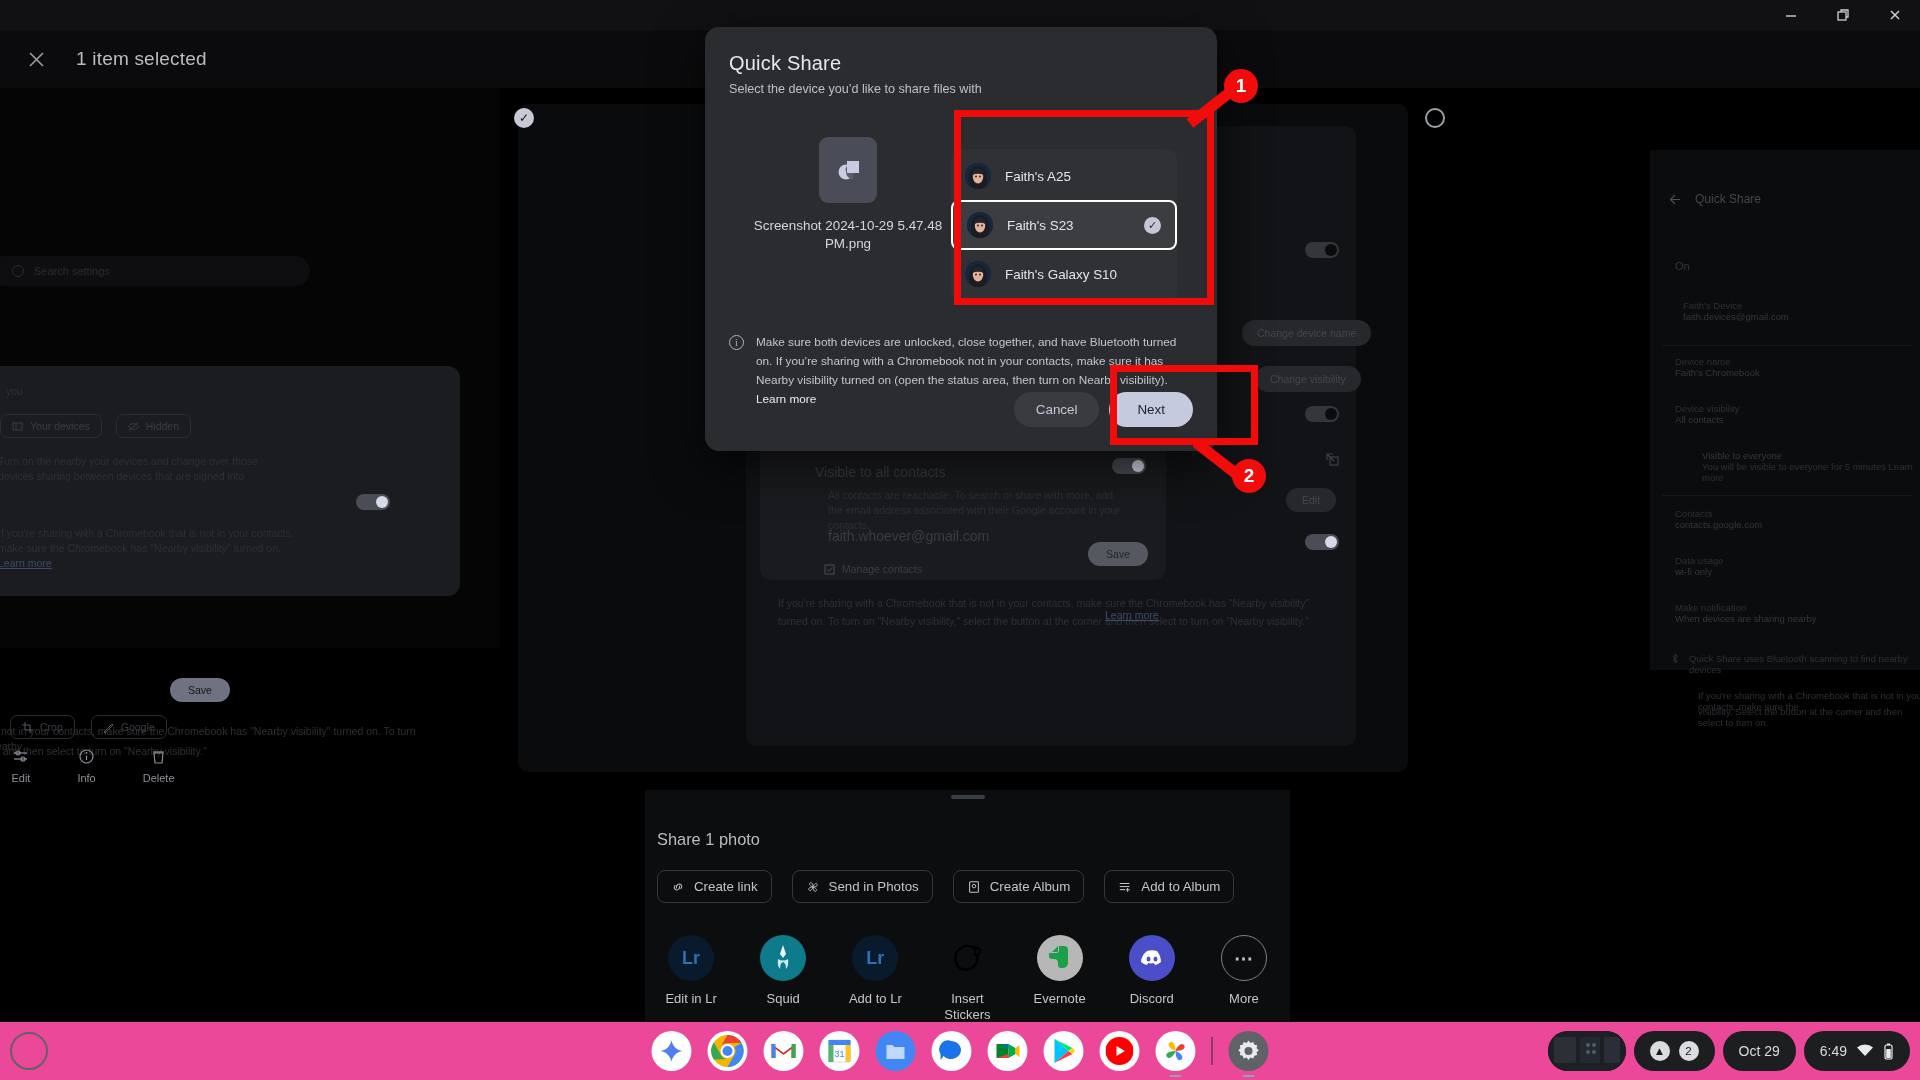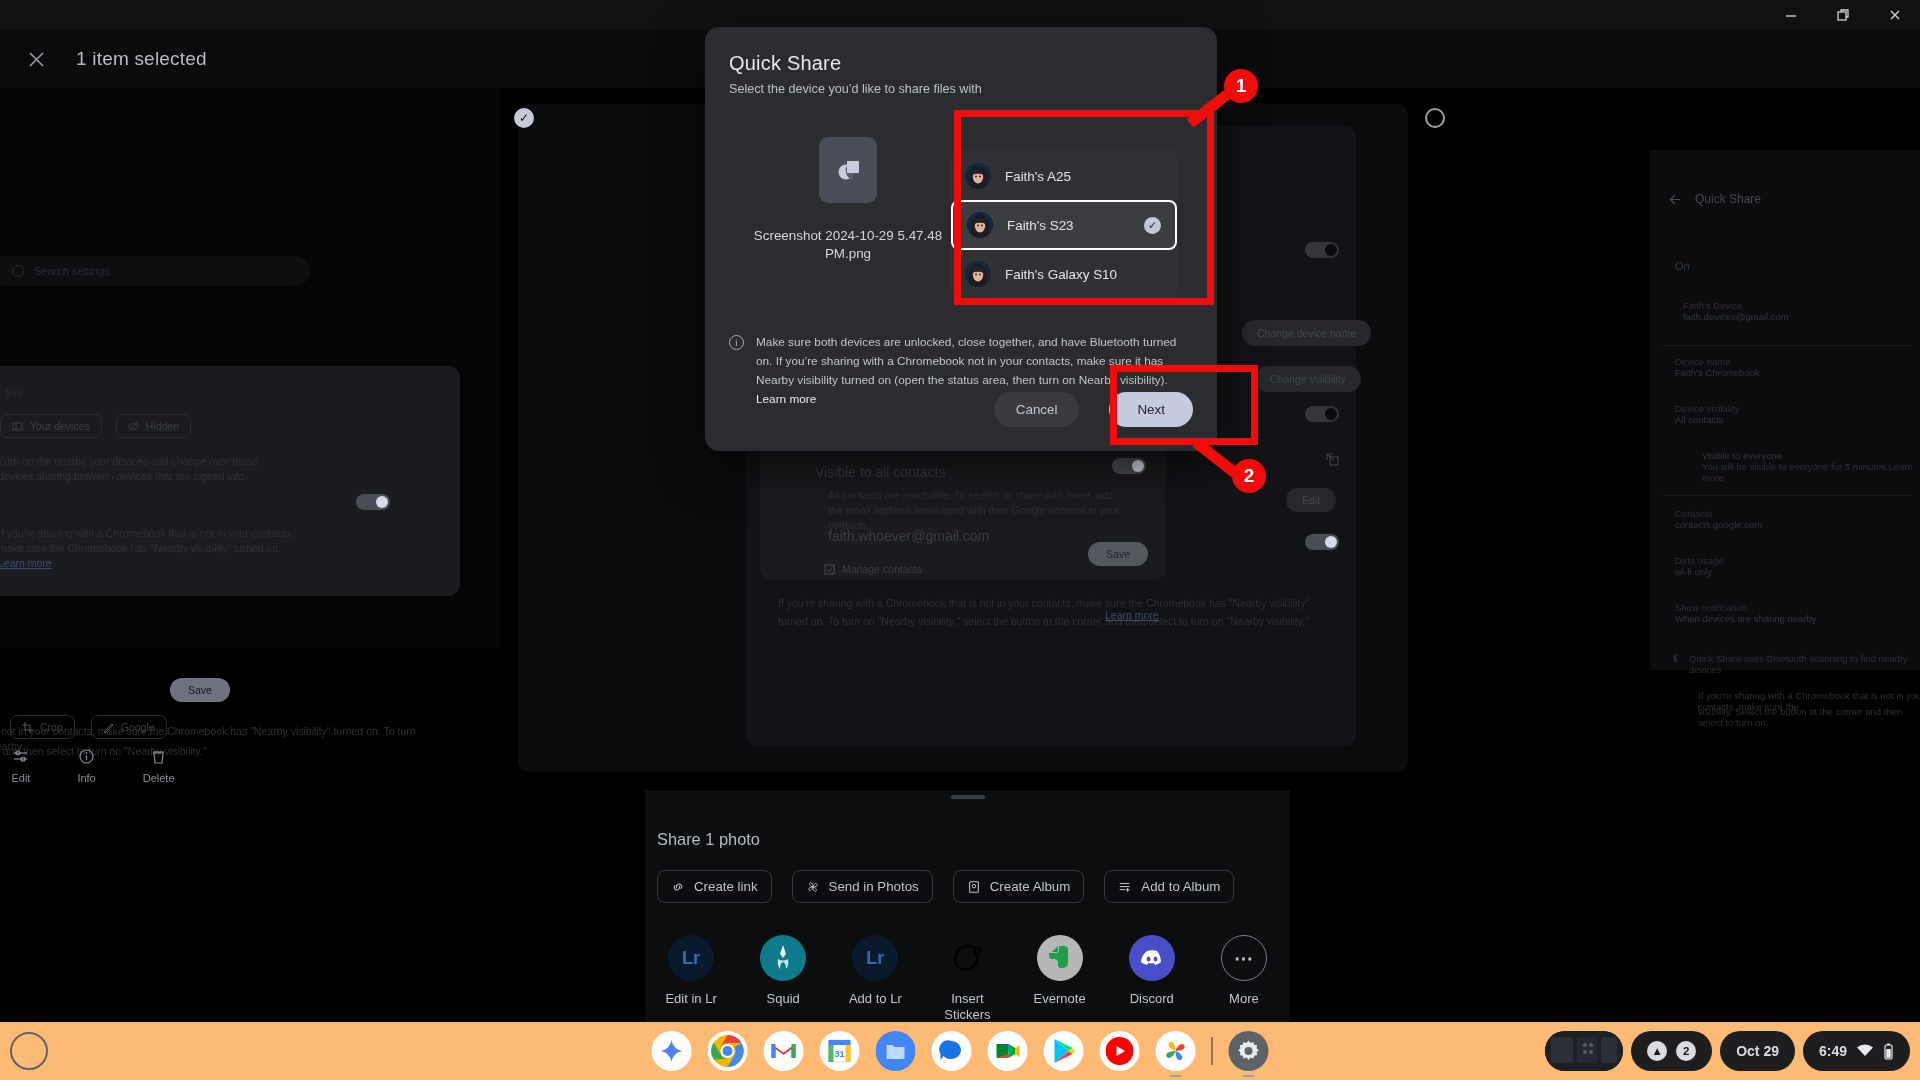--- a/index.html
+++ b/index.html
@@ -93,21 +93,21 @@
     background:#2b2c2f; border-radius:14px;
     box-shadow: 0 14px 50px rgba(0,0,0,.65);
   }
   .modal-title { position:absolute; left:24px; top:25px; color:#e6e7ea;
                  font-size:20px; letter-spacing:.2px; }
   .modal-sub { position:absolute; left:24px; top:55px; color:#bcc0c6; font-size:12.6px; }
 
   .file-col { position:absolute; left:36px; top:110px; width:214px; text-align:center; }
   .file-thumb { width:58px; height:66px; border-radius:9px; background:#4a4d57;
                 margin:0 auto; display:flex; align-items:center; justify-content:center; }
-  .file-name { margin-top:24px; color:#d4d6db; font-size:13.4px; line-height:1.33; }
+  .file-name { margin-top:14px; color:#d4d6db; font-size:13.4px; line-height:1.33; }
 
   .dev-list { position:absolute; left:246px; top:122px; width:226px;
               background:#303134; border-radius:10px; padding:3px 0; }
   .dev-item { display:flex; align-items:center; gap:14px; height:48px;
               padding:0 14px; border-radius:8px; }
   .dev-item.selected { background:#3b3d41; border:2px solid #ffffff; height:50px;justify-content:center; }
   .dev-avatar { width:26px; height:26px; border-radius:50%; flex:0 0 26px;
                 background:#13243c; position:relative; overflow:hidden; }
   .dev-name { color:#e3e5e9; font-size:13.4px; flex:1; }
   .dev-check { width:17px; height:17px; border-radius:50%; background:#c3c7d6;
@@ -116,21 +116,21 @@
 
   .info-row { position:absolute; left:24px; top:306px; width:466px;
               display:flex; gap:12px; }
   .info-ico { width:15px; height:15px; border-radius:50%; border:1.3px solid #b0b4ba;
               color:#b0b4ba; font-size:10px; display:flex; align-items:center;
               justify-content:center; flex:0 0 15px; margin-top:2px; font-family:"Liberation Serif", serif;}
   .info-txt { color:#c3c6cb; font-size:11.8px; line-height:1.62; }
   .info-txt b { color:#e9eaed; font-weight:normal; }
 
   .modal-actions { position:absolute; right:24px; bottom:24px; display:flex;
-                   gap:30px; }
+                   gap:10px; }
   .btn-cancel { border-radius:19px; padding:10px 22px; color:#c3c7d6; font-size:13.4px;
                 background:#3a3b3f; }
   .btn-next { border-radius:19px; padding:10px 28px; color:#22242a; font-size:13.4px;
               background:#c6cade; }
 
   
   .redbox { position:absolute; border:7px solid #f20b0b; }
   .redline { position:absolute; background:#f20b0b; transform-origin: 0 50%; }
   .redbadge { position:absolute; width:34px; height:34px; border-radius:50%;
               background:#f20b0b; color:#fff; font-size:19px; font-weight:bold;
@@ -148,21 +148,21 @@
                 white-space:nowrap; }
   .apps { position:absolute; left:0; top:145px; width:645px; display:flex;
           justify-content:space-around; }
   .app { width:82px; text-align:center; }
   .app-ico { width:46px; height:46px; border-radius:50%; margin:0 auto;
              display:flex; align-items:center; justify-content:center;
              font-size:18px; font-weight:bold; }
   .app-label { margin-top:10px; color:#c2c6cc; font-size:13px; line-height:1.25; }
 
   
-  .shelf { position:absolute; left:0; bottom:0; width:1920px; height:58px; background:#fdba74;font-weight:bold; }
+  .shelf { position:absolute; left:0; bottom:0; width:1920px; height:58px; background:#ec4899; }
   .launcher { position:absolute; left:10px; top:10px; width:38px; height:38px;
               border-radius:50%; border:2px solid #5f6368; }
   .shelf-apps { position:absolute; left:50%; transform:translateX(-50%); top:9px;
                 display:flex; align-items:center; gap:16px; }
   .sapp { width:40px; height:40px; border-radius:50%; background:#fff;
           display:flex; align-items:center; justify-content:center; position:relative; }
   .sapp .dot { position:absolute; bottom:-6px; left:50%; transform:translateX(-50%);
                width:12px; height:2px; background:#9aa0a6; border-radius:1px; }
   .shelf-div { width:1px; height:28px; background:#2a2c30; }
   .tray { position:absolute; right:10px; top:9px; display:flex; align-items:center; gap:8px; }
@@ -360,21 +360,21 @@
       <div class="rp-label">Contacts</div>
       <div class="rp-val">contacts.google.com</div>
     </div>
 
     <div style="position:absolute; left:25px; top:405px;">
       <div class="rp-label">Data usage</div>
       <div class="rp-val">wi-fi only</div>
     </div>
 
     <div style="position:absolute; left:25px; top:452px;">
-      <div class="rp-label">Show notification</div>
+      <div class="rp-label">Make notification</div>
       <div class="rp-val">When devices are sharing nearby</div>
     </div>
 
     <div style="position:absolute; left:20px; top:503px; display:flex; gap:9px; width:250px;">
       <svg width="11" height="11" viewBox="0 0 11 11">
           <path d="M3 3 L8 8 L5.5 10 V1 L8 3 L3 8" fill="none" stroke="#34373c" stroke-width="1"></path>
         </svg>
       <span class="rp-label">Quick Share uses Bluetooth scanning to find nearby devices</span>
     </div>
     <div class="rp-label" style="position:absolute; left:48px; top:540px; width:230px;">If you're sharing with a Chromebook that is not in your contacts, make sure the</div>

